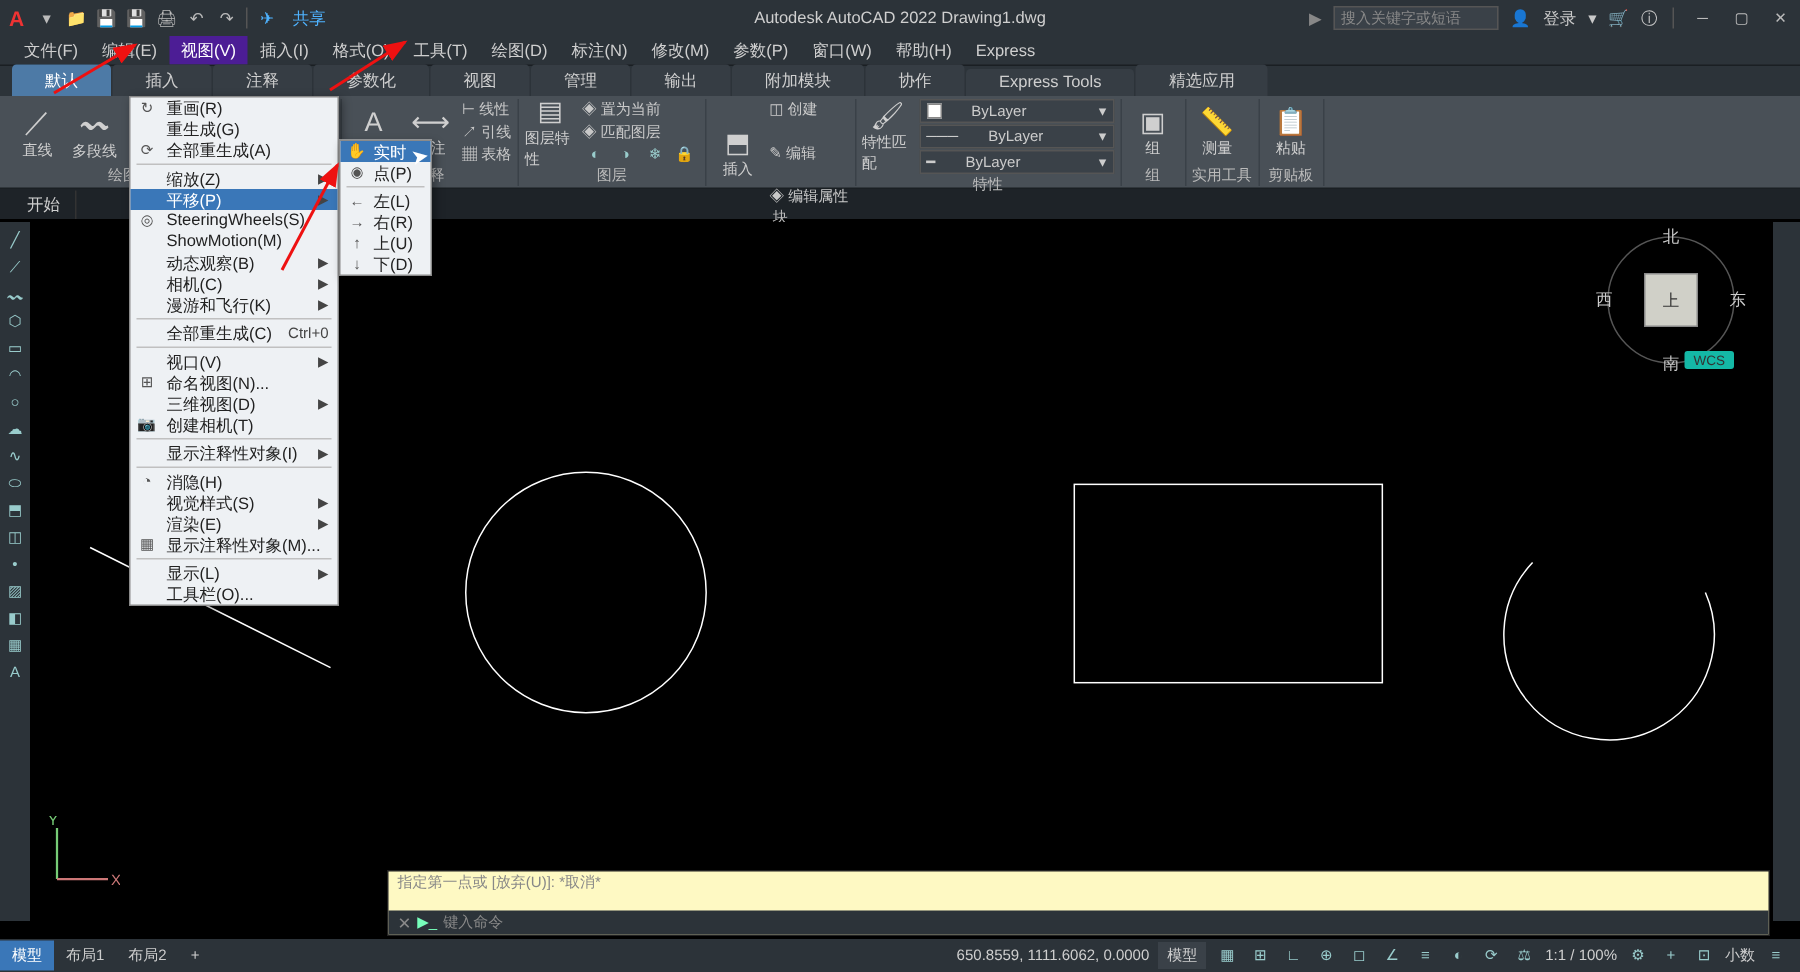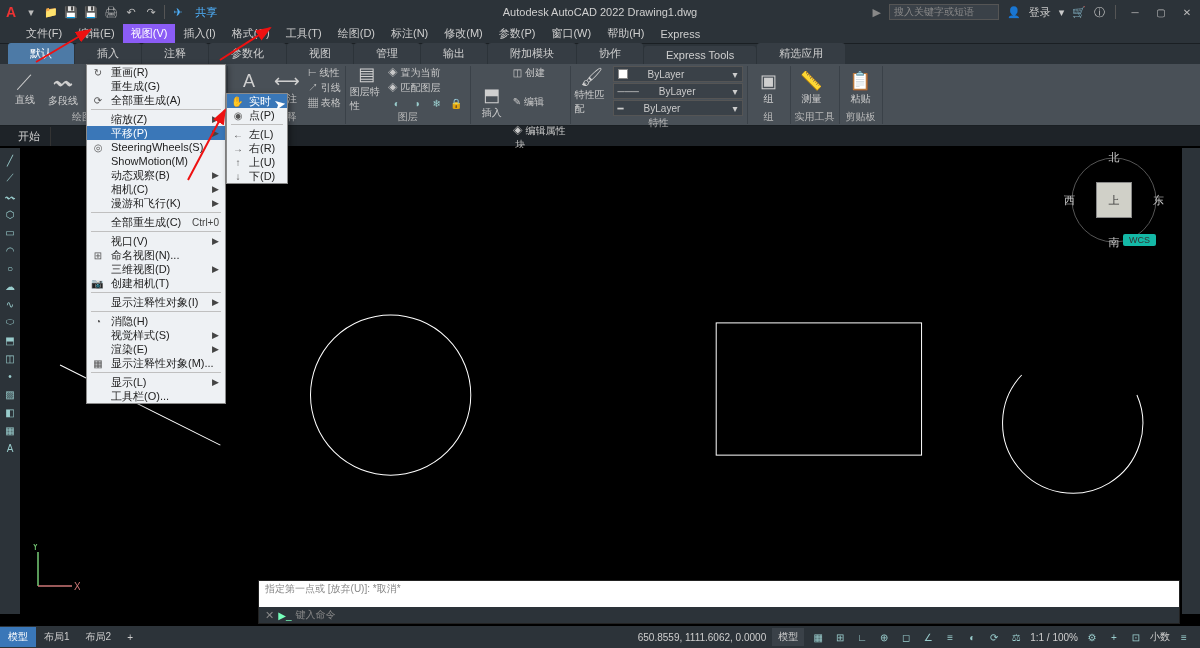--- a/index.html
+++ b/index.html
@@ -7,23 +7,23 @@
 .titlebar { height:24px; background:#2c3339; display:flex; align-items:center; position:relative; }
 .titlebar .logo { color:#e33; font-weight:bold; font-size:14px; padding:0 6px; }
 .qat { display:flex; align-items:center; gap:2px; }
 .qat-item { width:18px; height:18px; display:flex; align-items:center; justify-content:center; color:#bbb; font-size:11px; }
 .qat-sep { width:1px; height:14px; background:#555; margin:0 2px; }
 .share { color:#4fb3ff; margin-left:6px; font-size:11px; }
 .titlebar .title { position:absolute; left:50%; transform:translateX(-50%); color:#cfcfcf; }
 .titlebar .right { position:absolute; right:4px; display:flex; align-items:center; gap:8px; }
 .search-box { width:110px; height:16px; background:#3a4148; border:1px solid #555; padding:0 4px; font-size:10px; color:#888; display:flex; align-items:center; }
 .winbtn { width:18px; height:14px; display:flex; align-items:center; justify-content:center; color:#bbb; font-size:10px; }
-.menubar { height:20px; background:#2c3339; display:flex; align-items:center; padding-left:18px; gap:0; border-bottom:1px solid #1a1f23; }
+.menubar { height:20px; background:#2c3339; display:flex; align-items:center; padding-left:8px; gap:0; border-bottom:1px solid #1a1f23; }
 .menubar .mitem { padding:2px 8px; font-size:11px; color:#cfcfcf; }
-.menubar .mitem.active { background:#8b5cf6; color:#fff; }
+.menubar .mitem.active { background:#4c1d95; color:#fff; }
 .tabstrip { height:20px; background:#2c3339; display:flex; align-items:flex-end; padding-left:8px; }
 .tabstrip .tab { padding:3px 22px; font-size:11px; color:#cfcfcf; background:#363d44; margin-right:1px; border-top-left-radius:3px; border-top-right-radius:3px; }
 .tabstrip .tab.active { background:#4d7aa6; color:#fff; }
 .ribbon { height:62px; background:#495057; display:flex; align-items:flex-start; padding:2px 4px; border-bottom:1px solid #1a1f23; }
 .ribbon-panel { display:flex; flex-direction:column; height:58px; padding:0 4px; border-right:1px solid #3a4148; justify-content:space-between; }
 .rp-icons { flex:1; display:flex; align-items:center; gap:4px; }
 .rp-bigbtn { display:flex; flex-direction:column; align-items:center; justify-content:center; width:34px; height:44px; color:#cfcfcf; font-size:10px; }
 .rp-bigbtn .ic { font-size:18px; }
 .rp-grid { display:grid; grid-template-columns:repeat(3,18px); grid-auto-rows:14px; gap:2px; }
 .rp-cell { width:18px; height:14px; display:flex; align-items:center; justify-content:center; color:#9cc; font-size:10px; }
@@ -48,21 +48,21 @@
 .dd1 { left:86px; top:64px; width:140px; }
 .dd-item { display:flex; align-items:center; height:14px; padding:0 6px 0 24px; position:relative; }
 .dd-item.sel { background:#3a77b8; color:#fff; }
 .dd-item .ic { position:absolute; left:4px; width:14px; text-align:center; font-size:10px; color:#555; }
 .dd-item .arrow { position:absolute; right:6px; font-size:9px; color:#444; }
 .dd-item .hk { position:absolute; right:6px; font-size:10px; color:#444; }
 .dd-sep { height:1px; background:#c0c0c0; margin:2px 4px; }
 .dd2 { left:226px; top:93px; width:62px; }
 .dd2 .dd-item { padding-left:22px; }
 .badge { position:absolute; right:240px; bottom:40px; background:#f5f3d7; border:1px solid #c8c090; color:#333; font-size:10px; padding:1px 6px; border-radius:2px; }
-.cmdarea { position:absolute; left:258px; bottom:24px; right:20px; height:44px; background:#ffffff; border:1px solid #222; }
+.cmdarea { position:absolute; left:258px; bottom:24px; right:20px; height:44px; background:#fef9c3; border:1px solid #222; }
 .cmd-hist { font-size:10px; color:#888; padding:2px 6px; line-height:12px; }
 .cmd-input { position:absolute; bottom:0; left:0; right:0; height:16px; background:#2c3339; display:flex; align-items:center; padding:0 6px; gap:4px; }
 .cmd-input .ic { color:#7fb; font-size:10px; }
 .cmd-input .txt { color:#888; font-size:10px; }
 .status { position:absolute; left:0; bottom:0; right:0; height:22px; background:#2c3339; display:flex; align-items:center; font-size:10px; color:#cfcfcf; }
 .status .l { display:flex; align-items:center; gap:0; }
 .status .tabbtn { padding:3px 8px; background:#3a77b8; color:#fff; }
 .status .tabbtn2 { padding:3px 8px; color:#ccc; }
 .status .r { margin-left:auto; display:flex; align-items:center; gap:6px; padding-right:8px; }
 .status .sb { width:16px; height:16px; display:flex; align-items:center; justify-content:center; color:#9cc; }

